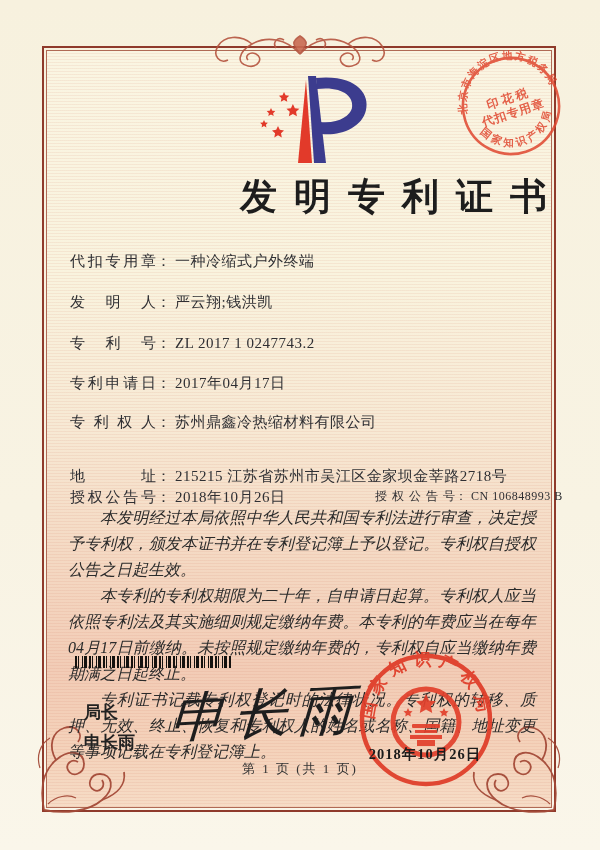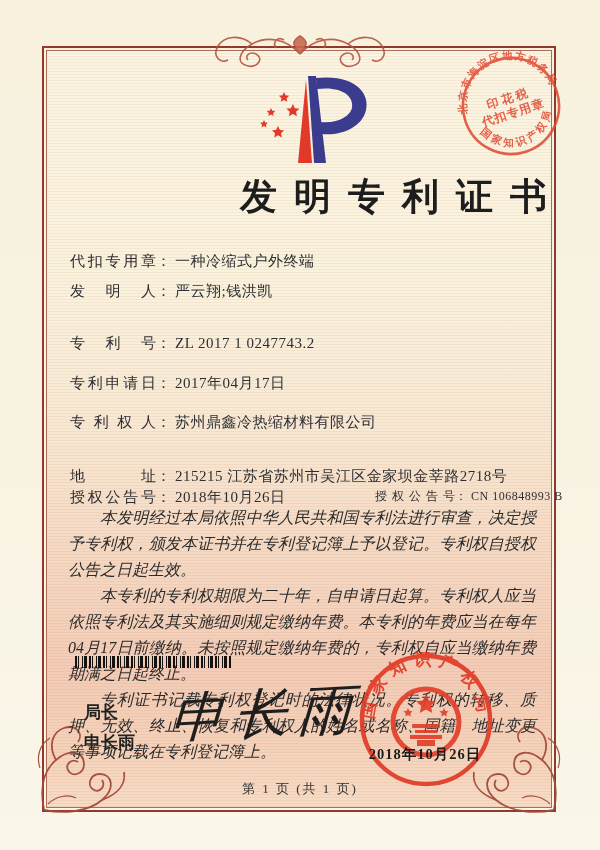--- a/index.html
+++ b/index.html
@@ -65,21 +65,21 @@
     font-style:italic;letter-spacing:10px;white-space:nowrap;
     transform:rotate(-3deg) skewX(-6deg);
   }
   .seal-bottom{position:absolute;left:356px;top:650px;width:140px;height:140px;opacity:0.92;}
   .seal-date{
     position:absolute;left:350px;top:745px;width:150px;text-align:center;
     font-size:14.5px;font-weight:bold;color:#1c1c1c;letter-spacing:1px;
   }
   .seal-top{position:absolute;left:455px;top:50px;width:112px;height:112px;transform:rotate(-18deg);opacity:0.85;}
   .footer{
-    position:absolute;left:0;top:780px;width:600px;text-align:center;
+    position:absolute;left:0;top:760px;width:600px;text-align:center;
     font-size:13px;color:#333;letter-spacing:2px;
   }
   .ornament-top{position:absolute;left:190px;top:24px;width:220px;height:46px;}
   .ornament-bl{position:absolute;left:26px;top:698px;width:120px;height:120px;}
   .ornament-br{position:absolute;left:452px;top:698px;width:120px;height:120px;transform:scaleX(-1);}
   svg text{font-family:"Liberation Serif","DejaVu Serif",serif;}
 </style>
 </head>
 <body>
 
@@ -139,21 +139,21 @@
 
     <path d="M78,10 C118,6 132,26 128,42 C124,60 102,68 84,66 L82,54 C100,56 112,48 114,40 C116,28 104,18 79,21 Z" fill="#3c3c8e"></path>
   </svg>
 
   <div class="title">发明专利证书</div>
 
   <div class="fields">
     <div class="frow" style="top:2px">
       <span class="flabel">代扣专用章</span><span class="fcolon">：</span><span class="fvalue">一种冷缩式户外终端</span>
     </div>
-    <div class="frow" style="top:32px">
+    <div class="frow" style="top:43px">
       <span class="flabel">发明人</span><span class="fcolon">：</span><span class="fvalue">严云翔;钱洪凯</span>
     </div>
     <div class="frow" style="top:84px">
       <span class="flabel">专利号</span><span class="fcolon">：</span><span class="fvalue">ZL 2017 1 0247743.2</span>
     </div>
     <div class="frow" style="top:124px">
       <span class="flabel">专利申请日</span><span class="fcolon">：</span><span class="fvalue">2017年04月17日</span>
     </div>
     <div class="frow" style="top:163px">
       <span class="flabel">专利权人</span><span class="fcolon">：</span><span class="fvalue">苏州鼎鑫冷热缩材料有限公司</span>

